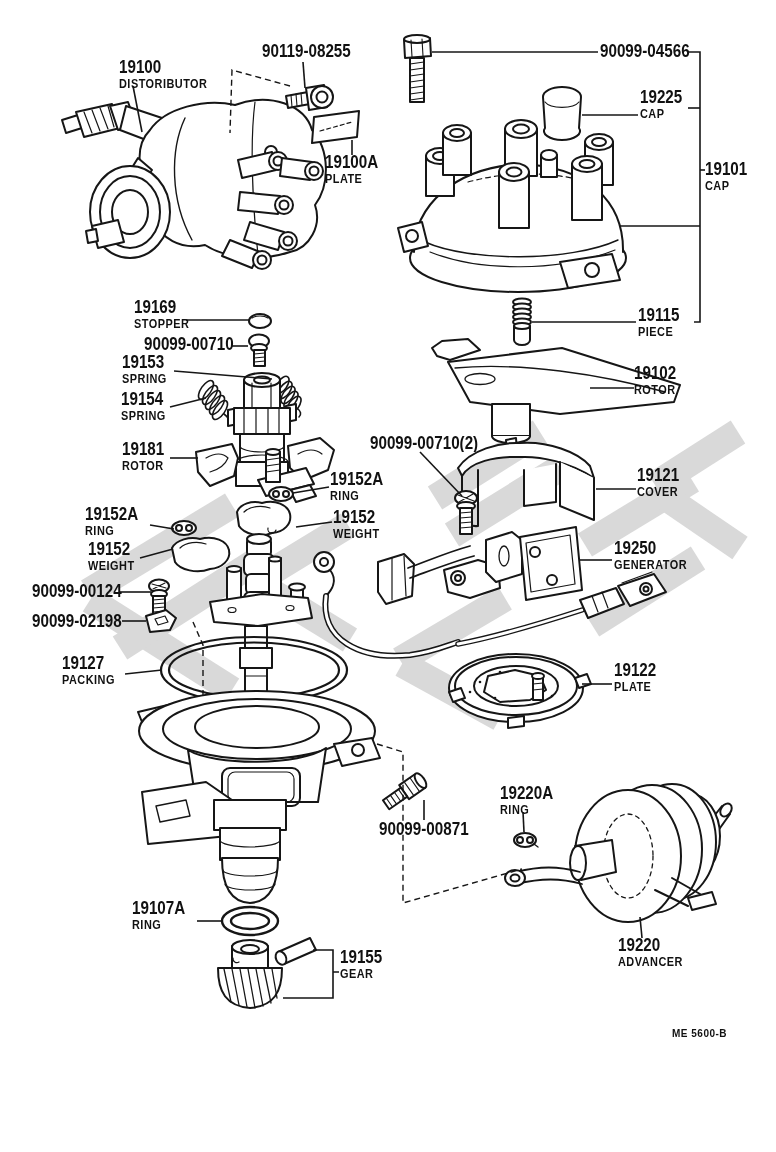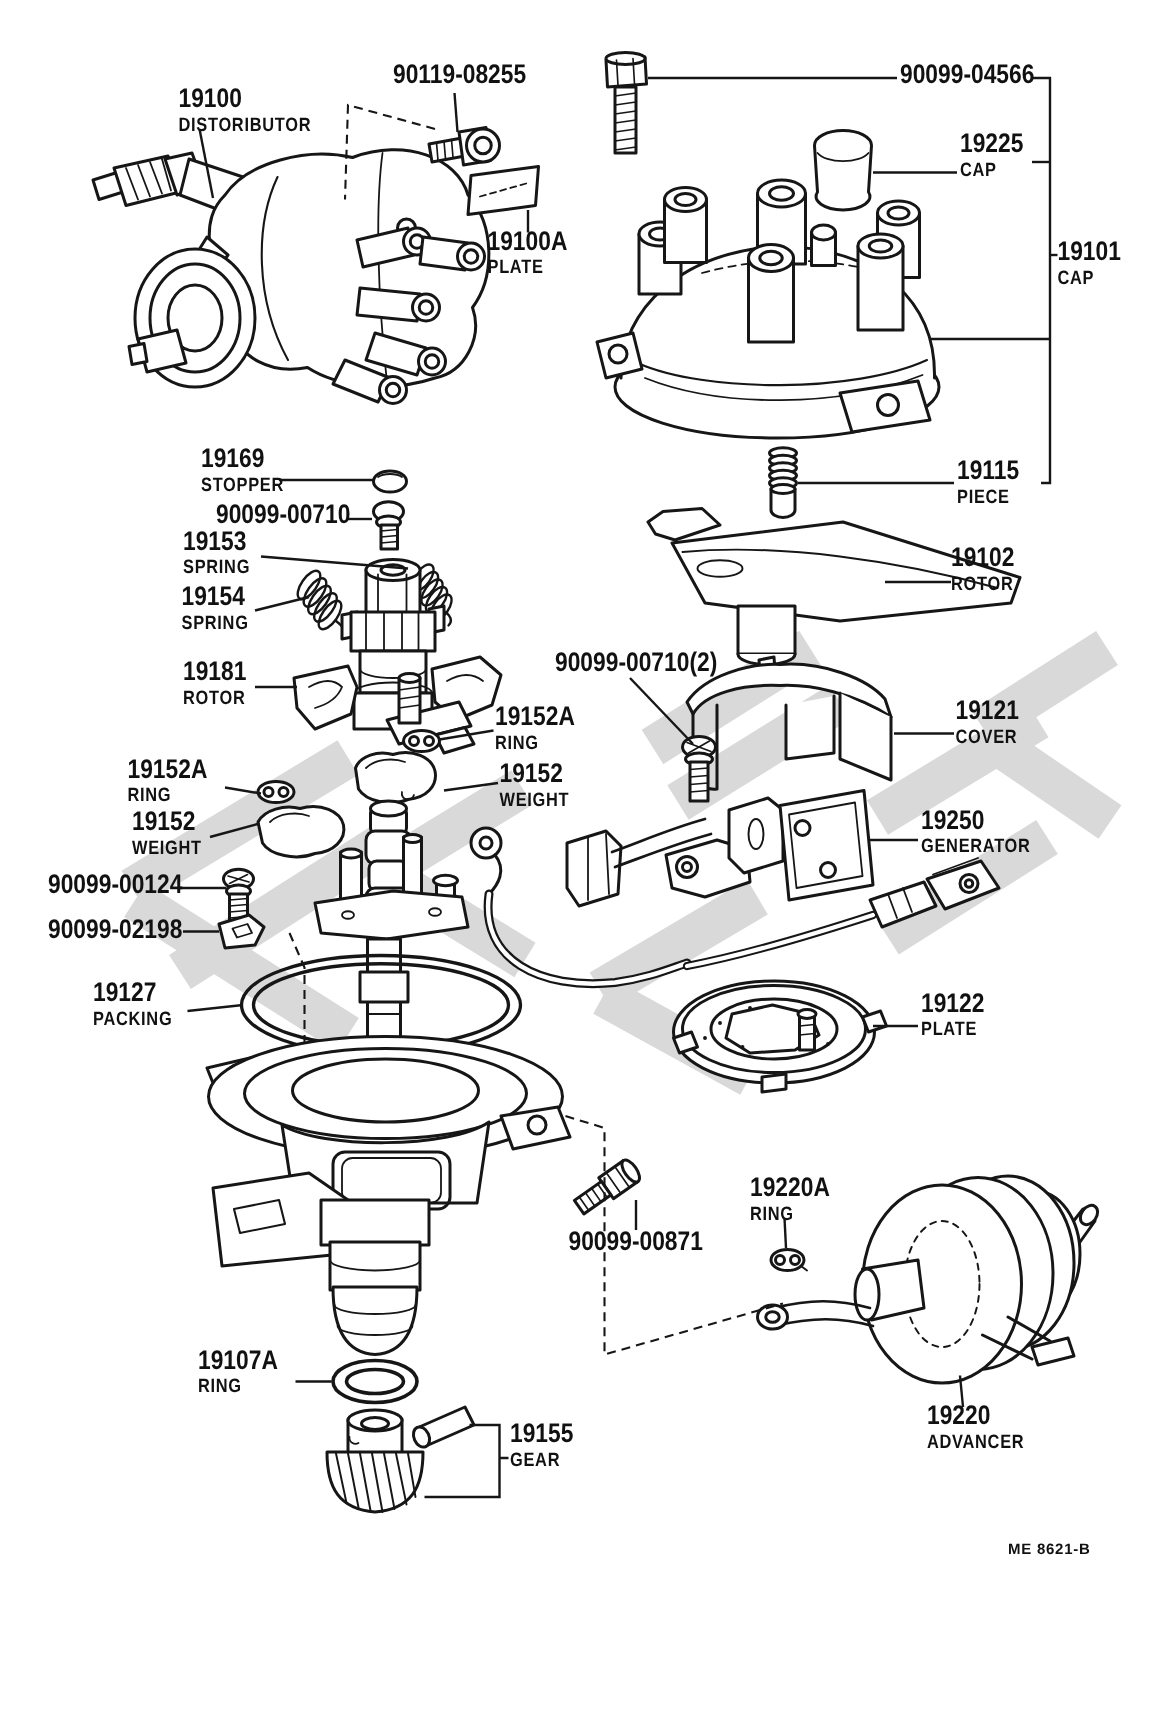--- a/index.html
+++ b/index.html
@@ -626,14 +626,14 @@
     </div>
   <div class="lbl" style="left:340px;top:948px">
       <span class="pn">19155</span>
       <span class="pd">GEAR</span>
     </div>
   <div class="lbl" style="left:618px;top:936px">
       <span class="pn">19220</span>
       <span class="pd">ADVANCER</span>
     </div>
 
-  <div class="footer" style="left:672px;top:1029px">ME 8621-B</div>
+  <div class="footer" style="left:672px;top:1029px">ME 5600-B</div>
 </div>
 
 </body></html>

